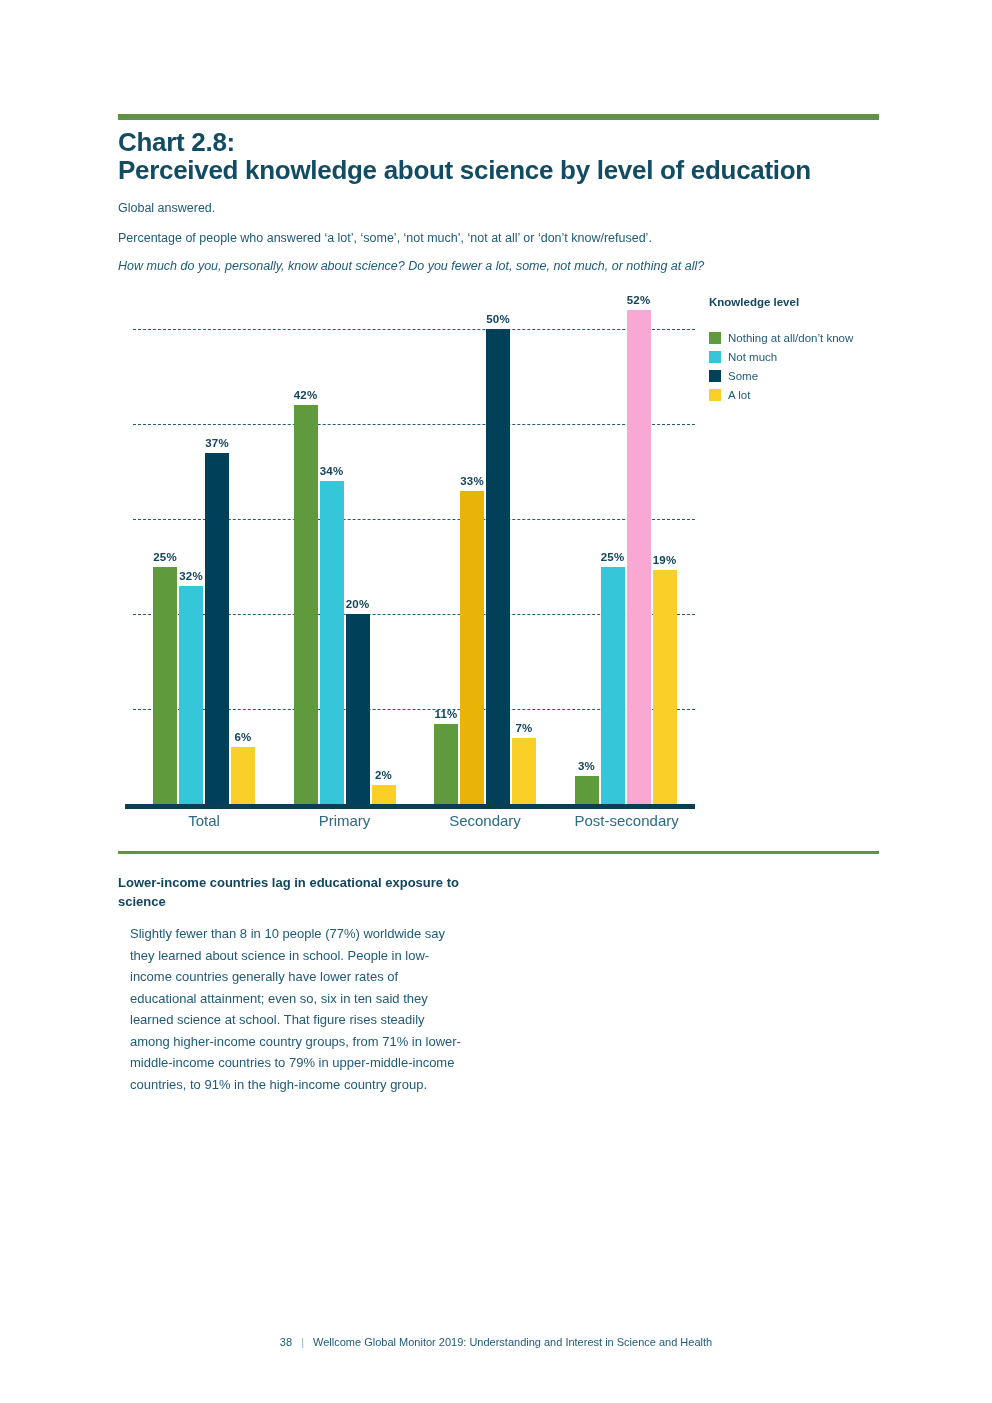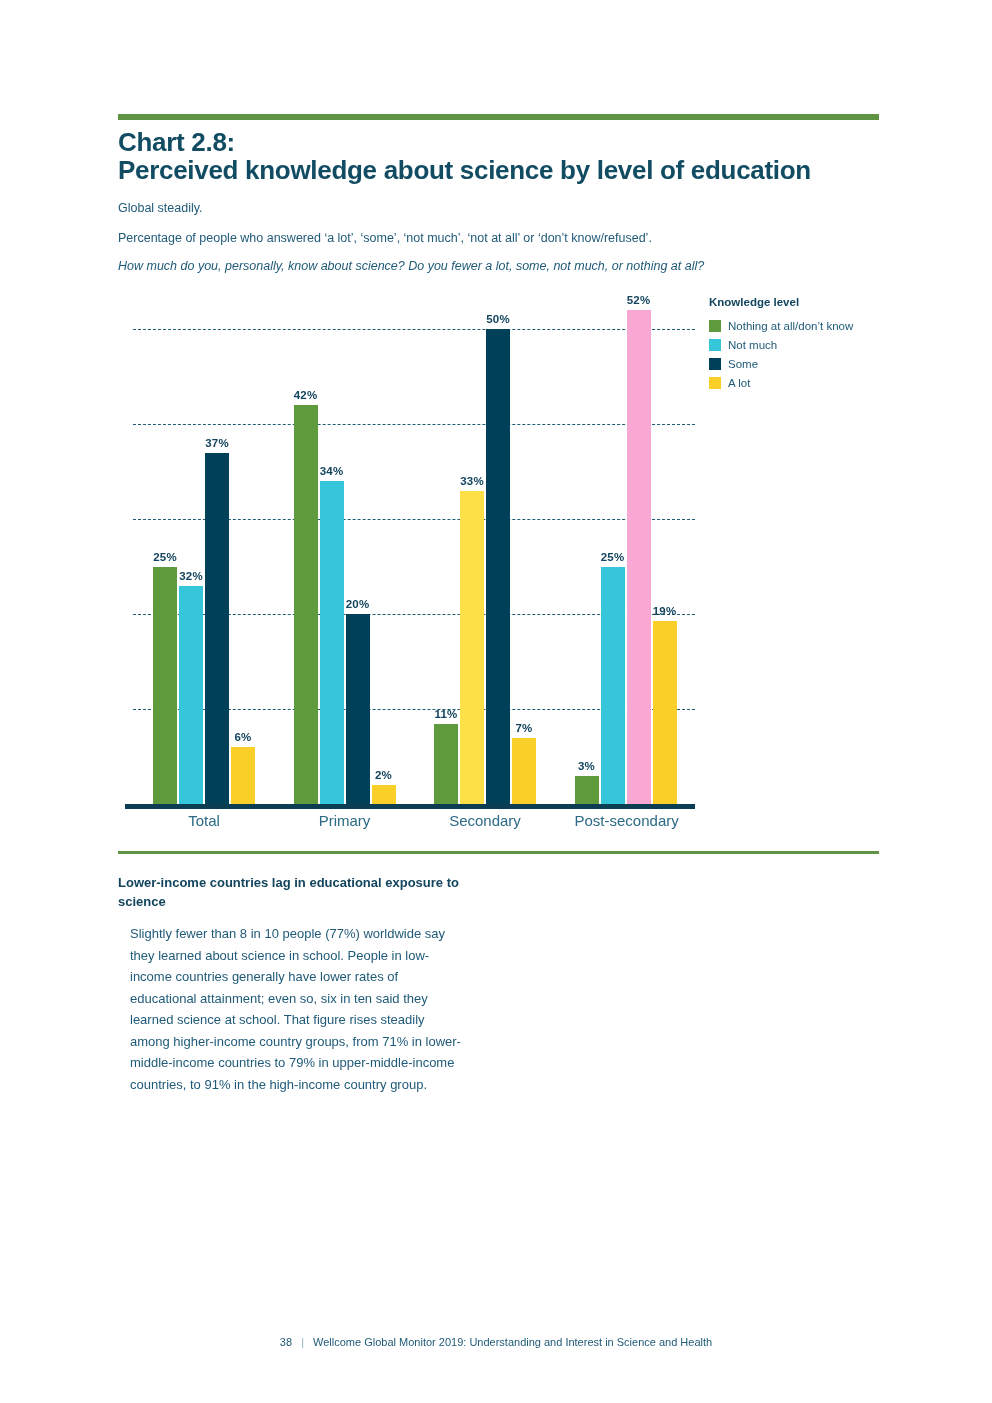--- a/index.html
+++ b/index.html
@@ -135,21 +135,21 @@
   
   .legend {
     position: absolute;
     left: 709px; top: 296px;
     width: 190px;
   }
   .legend-title {
     font-size: 11.5px;
     font-weight: bold;
     color: #13455e;
-    margin-bottom: 8px;
+    margin-bottom: 20px;
   }
   .legend-item {
     display: flex;
     align-items: center;
     height: 19px;
   }
   .legend-swatch {
     width: 12px; height: 12px;
     flex: 0 0 12px;
     margin-right: 7px;
@@ -201,21 +201,21 @@
 
 <div class="page">
 
   <div class="rule-top"></div>
 
   <div class="chart-title">
     <span>Chart 2.8:</span>
     <span class="l2">Perceived knowledge about science by level of education</span>
   </div>
 
-  <div class="note-global">Global steadily.</div>
+  <div class="note-global">Global answered.</div>
   <div class="note-pct">Percentage of people who answered ‘a lot’, ‘some’, ‘not much’, ‘not at all’ or ‘don’t know/refused’.</div>
   <div class="note-question">How much do you, personally, know about science? Do you fewer a lot, some, not much, or nothing at all?</div>
 
   <div class="chart-area">
     <div class="plot" id="plot">
       <div class="axis-baseline"></div>
     <div class="gridline" style="top: 409px;"></div>
         <div class="gridline" style="top: 314px;"></div>
         <div class="gridline" style="top: 219px;"></div>
         <div class="gridline" style="top: 124px;"></div>
@@ -247,42 +247,42 @@
           </div>
           <div class="bar" title="A lot – Primary: 2%" style="left: 78px; height: 19px; background: rgb(250, 207, 40);">
             <span class="val">2%</span>
           </div>
         </div>
         <div class="cat-label" style="left: 160.5px; width: 102px;">Primary</div>
         <div class="group" style="left: 301px; width: 102px;">
           <div class="bar" title="Nothing at all/don’t know – Secondary: 11%" style="left: 0px; height: 80px; background: rgb(95, 154, 60);">
             <span class="val">11%</span>
           </div>
-          <div class="bar" title="Not much – Secondary: 33%" style="left: 26px; height: 313.5px; background: #fde047;">
+          <div class="bar" title="Not much – Secondary: 33%" style="left: 26px; height: 313.5px; background: #eab308;">
             <span class="val">33%</span>
           </div>
           <div class="bar" title="Some – Secondary: 50%" style="left: 52px; height: 475px; background: rgb(0, 64, 89);">
             <span class="val">50%</span>
           </div>
           <div class="bar" title="A lot – Secondary: 7%" style="left: 78px; height: 66.5px; background: rgb(250, 207, 40);">
             <span class="val">7%</span>
           </div>
         </div>
         <div class="cat-label" style="left: 301px; width: 102px;">Secondary</div>
         <div class="group" style="left: 441.5px; width: 102px;">
           <div class="bar" title="Nothing at all/don’t know – Post-secondary: 3%" style="left: 0px; height: 28.5px; background: rgb(95, 154, 60);">
             <span class="val">3%</span>
           </div>
           <div class="bar" title="Not much – Post-secondary: 25%" style="left: 26px; height: 237.5px; background: rgb(53, 198, 217);">
             <span class="val">25%</span>
           </div>
           <div class="bar" title="Some – Post-secondary: 52%" style="left: 52px; height: 494px; background: #f9a8d4;">
             <span class="val">52%</span>
           </div>
-          <div class="bar" title="A lot – Post-secondary: 19%" style="left: 78px; height: 183px; background: rgb(250, 207, 40);">
+          <div class="bar" title="A lot – Post-secondary: 19%" style="left: 78px; height: 234px; background: rgb(250, 207, 40);">
             <span class="val">19%</span>
           </div>
         </div>
         <div class="cat-label" style="left: 441.5px; width: 102px;">Post-secondary</div>
       </div>
   </div>
 
   <div class="legend">
     <div class="legend-title">Knowledge level</div>
     <div id="legend-items">

